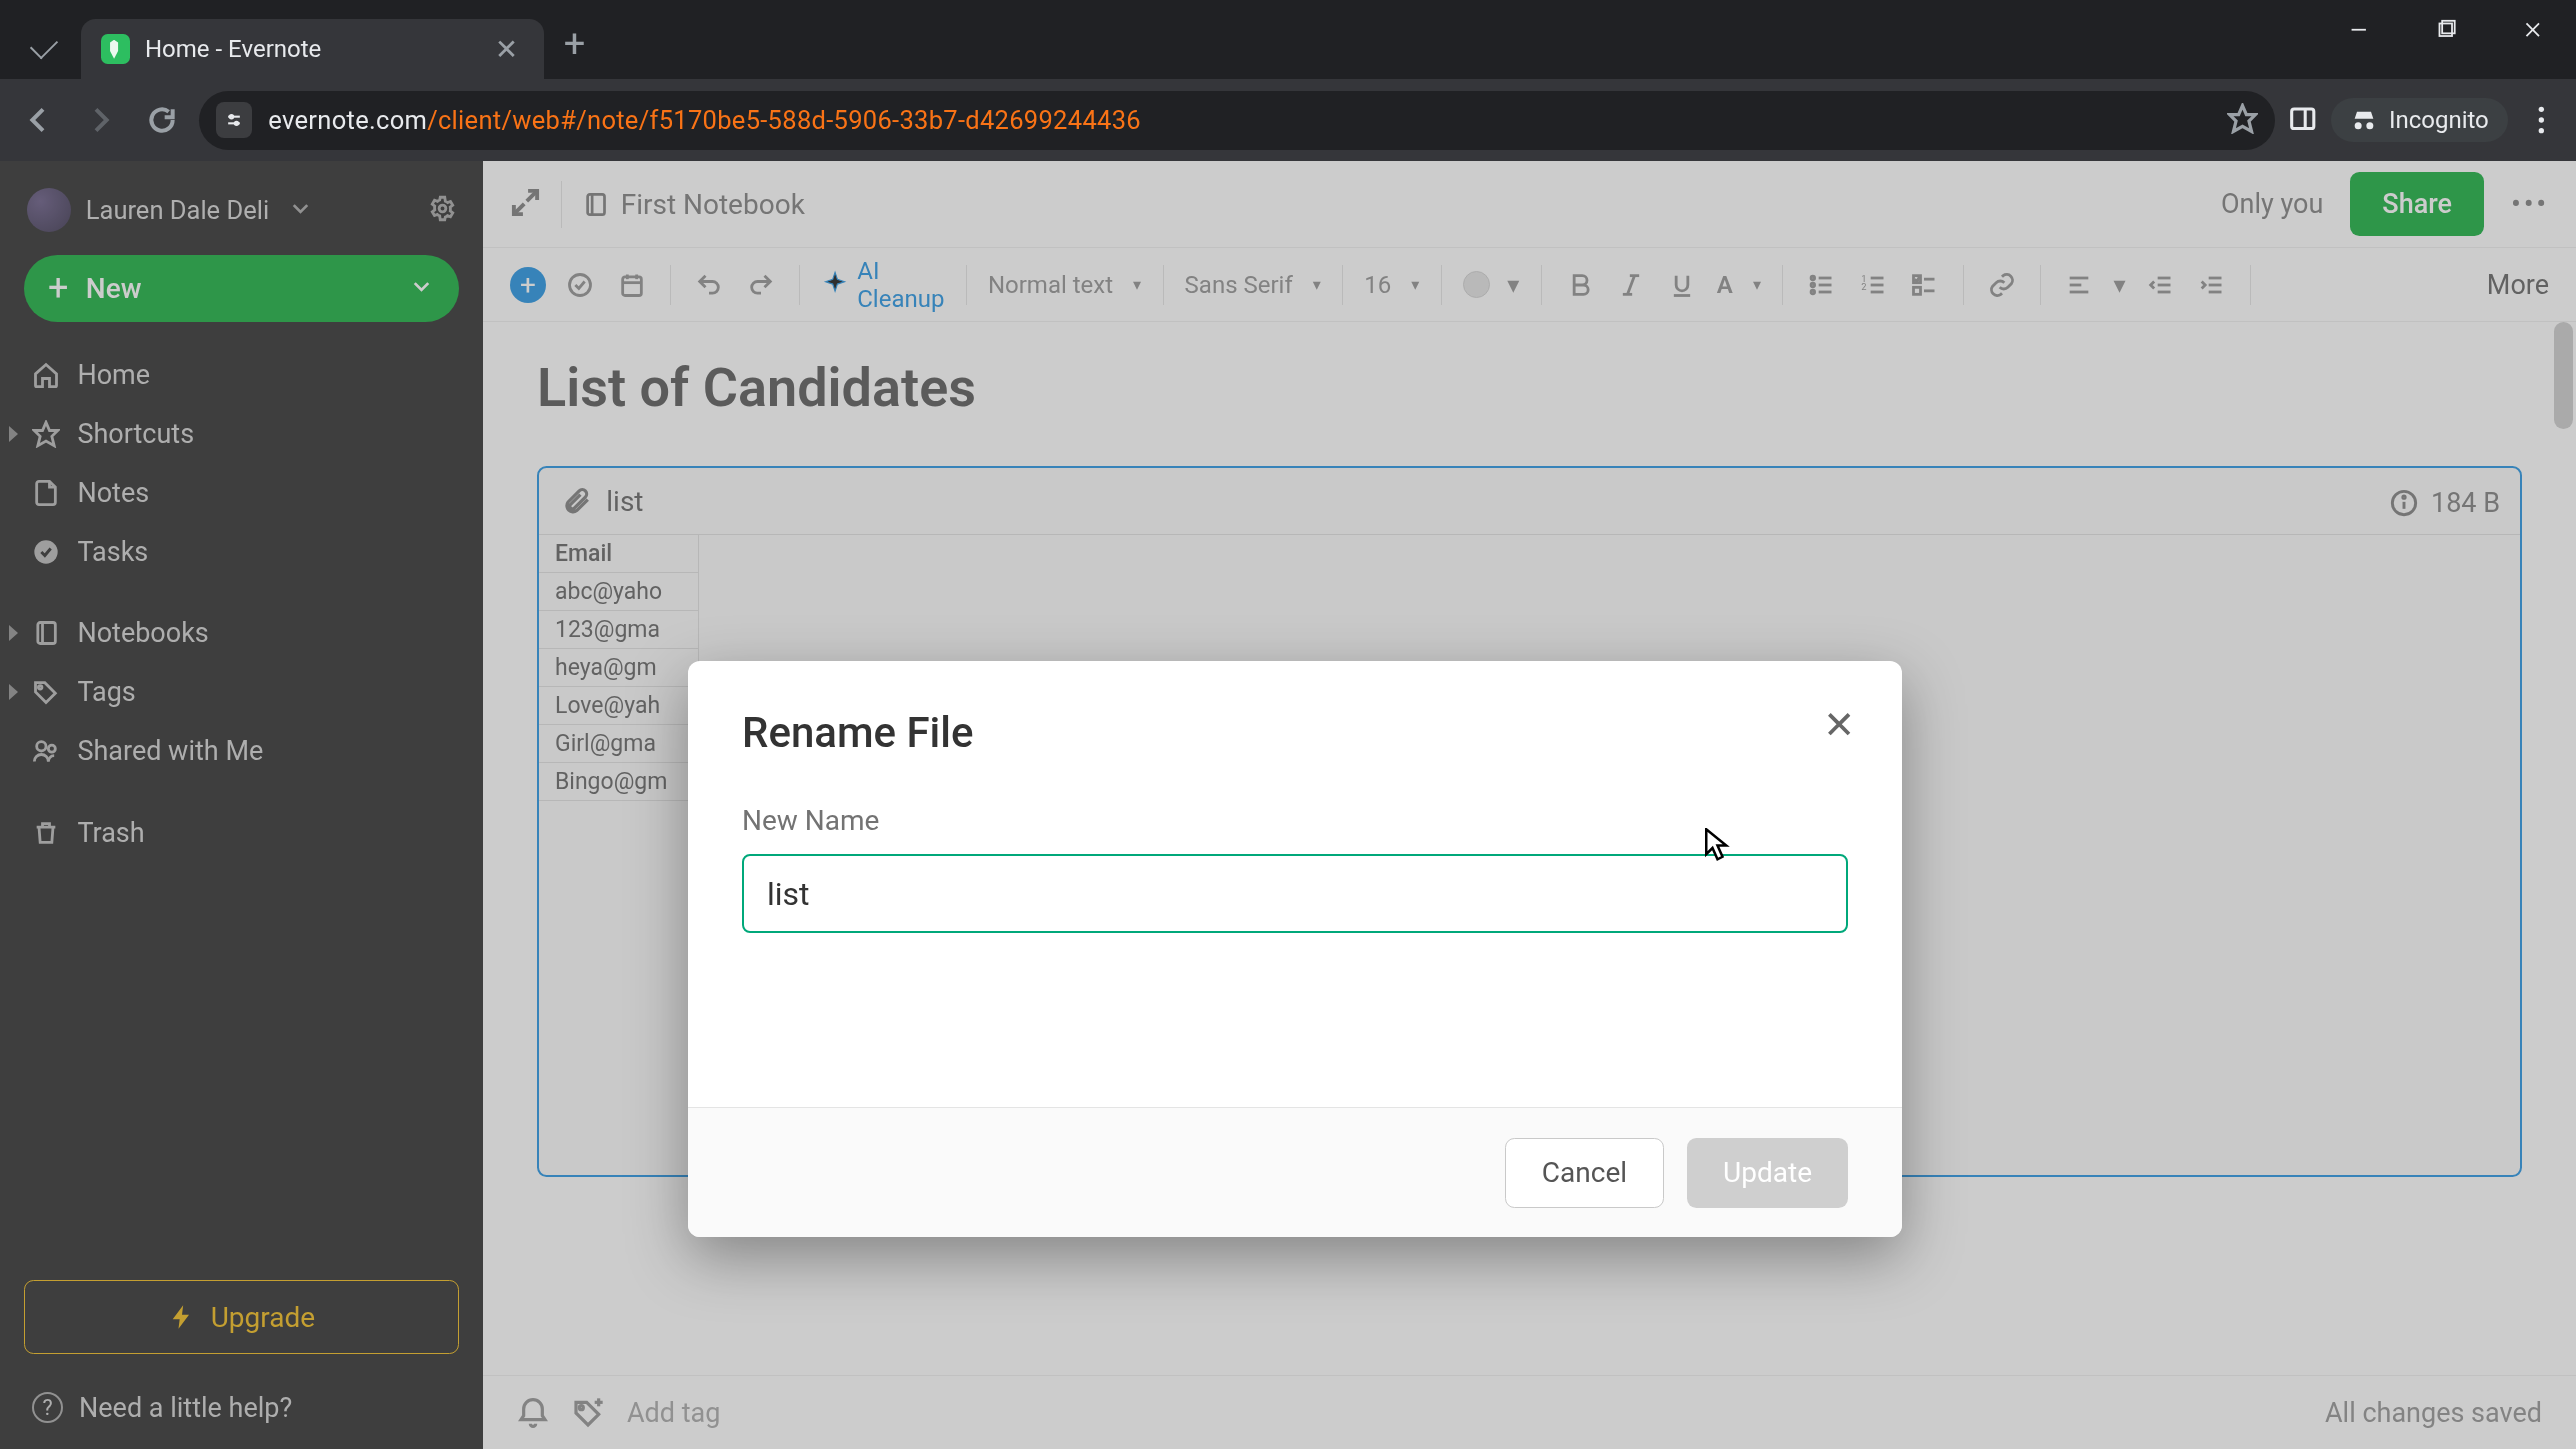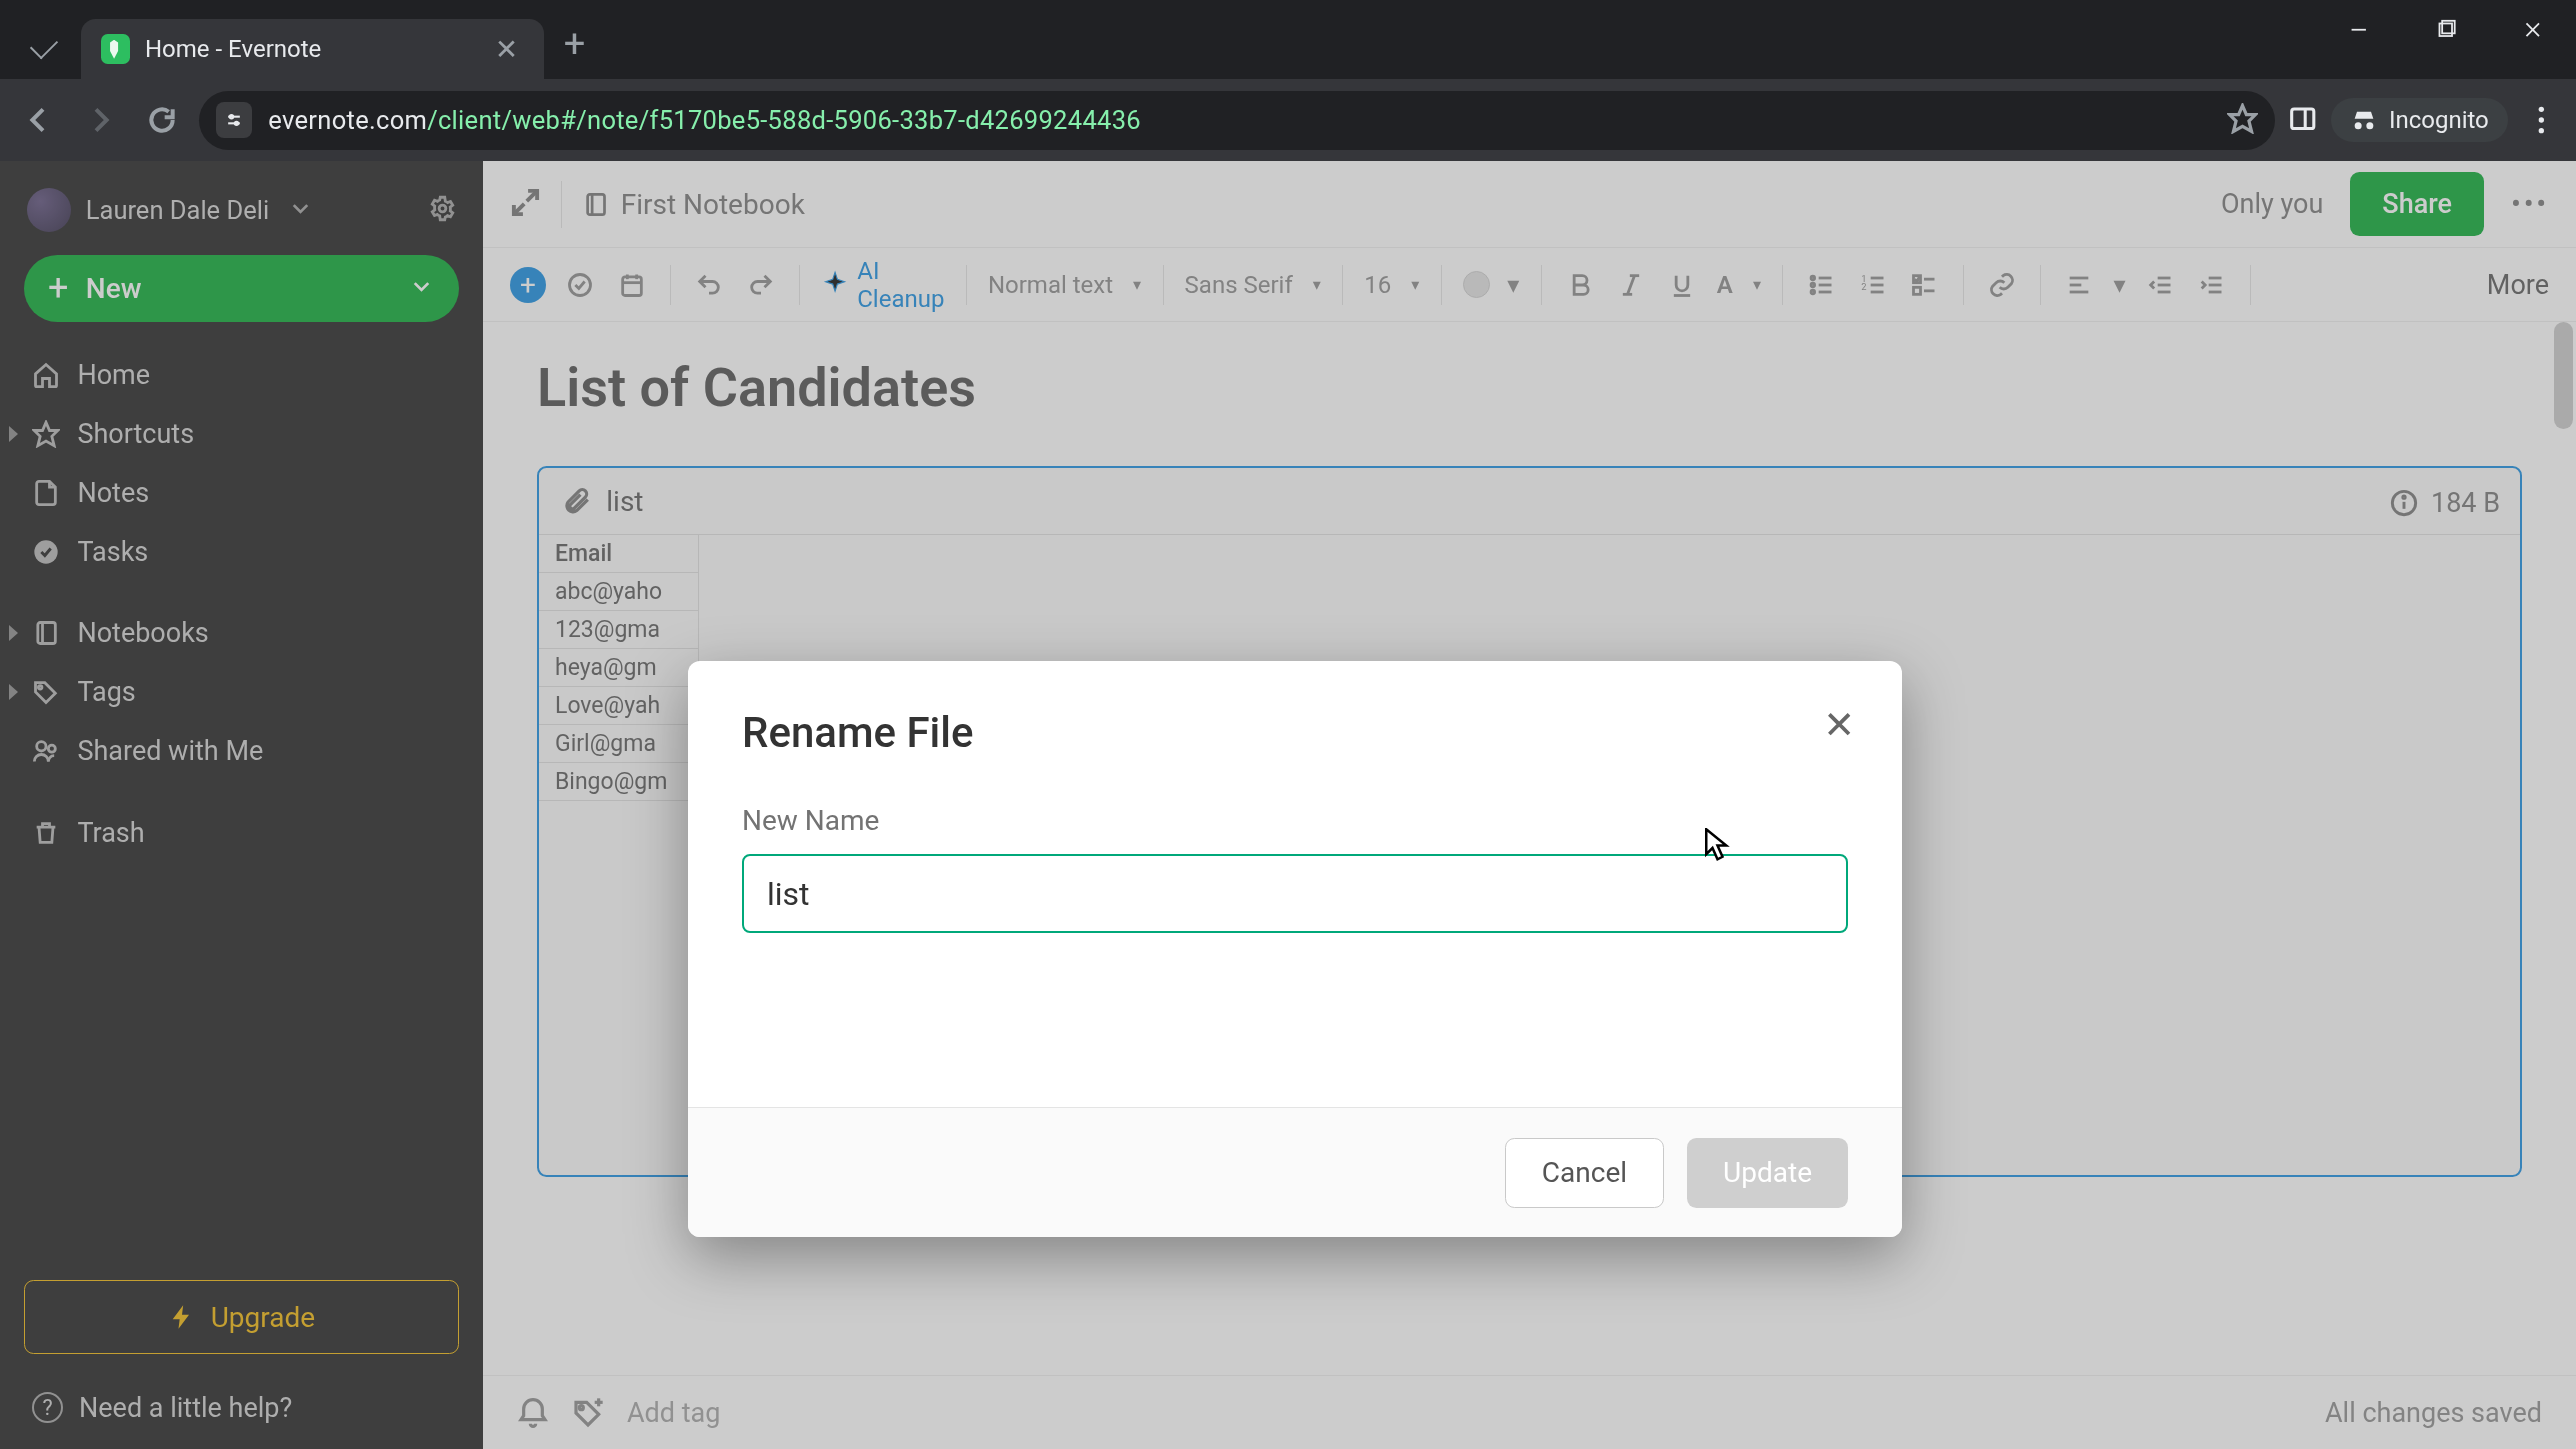--- a/index.html
+++ b/index.html
@@ -21,21 +21,21 @@
 
 
 .urlbar-row { height: 82px; background: #35363a; display: flex; align-items: center; padding: 0 14.8px; gap: 13.4px; }
 .nav-btn { width: 48px; height: 48px; display: flex; align-items: center; justify-content: center; border-radius: 50%; cursor: pointer; }
 .nav-btn svg { width: 32px; height: 32px; stroke: #9aa0a6; stroke-width: 3; fill: none; }
 .nav-btn.fwd svg { stroke: #5f6368; }
 .urlbar { flex: 1; height: 59px; background: #202124; border-radius: 29.5px; display: flex; align-items: center; padding: 0 17.4px; gap: 16px; }
 .site-chip { width: 36px; height: 36px; background: #3c3d40; border-radius: 8px; display: flex; align-items: center; justify-content: center; }
 .site-chip svg { width: 20px; height: 20px; stroke: #e8eaed; stroke-width: 2.5; fill: none; }
 .url { color: #e8eaed; font-size: 25.5px; letter-spacing: 0.3px; }
-.url .path { color: #86efac; }
+.url .path { color: #f97316; }
 .urlbar-right { margin-left: auto; display: flex; align-items: center; gap: 23px; }
 .star svg { width: 31px; height: 31px; stroke: #9aa0a6; stroke-width: 2.5; fill: none; }
 .panel-ic svg { width: 29.5px; height: 29.5px; stroke: #e8eaed; stroke-width: 2.5; fill: none; }
 .incog { display: flex; gap: 10.7px; background: #3c4043; border-radius: 27px; padding: 8px 19px; }
 .incog svg { width: 28px; height: 28px; fill: #e8eaed; }
 .incog span { color: #e8eaed; font-size: 24px; }
 .kebab { width: 40px; display: flex; align-items: center; justify-content: center; }
 .kebab svg { width: 6.7px; height: 28px; fill: #e8eaed; }
 
 

